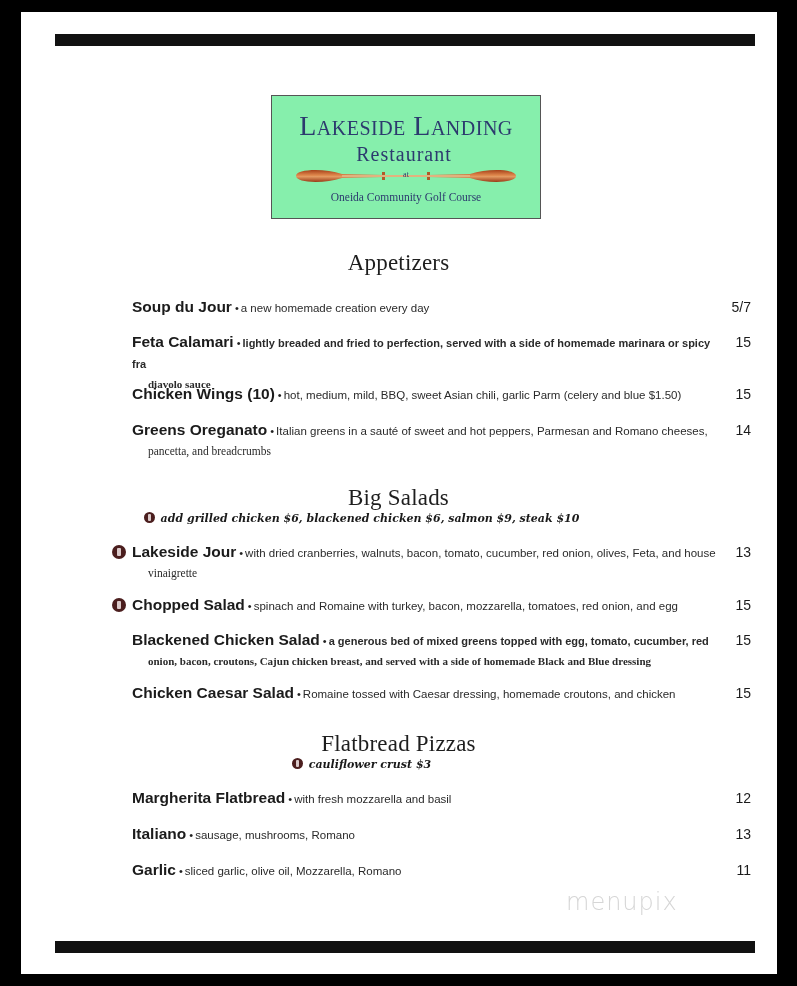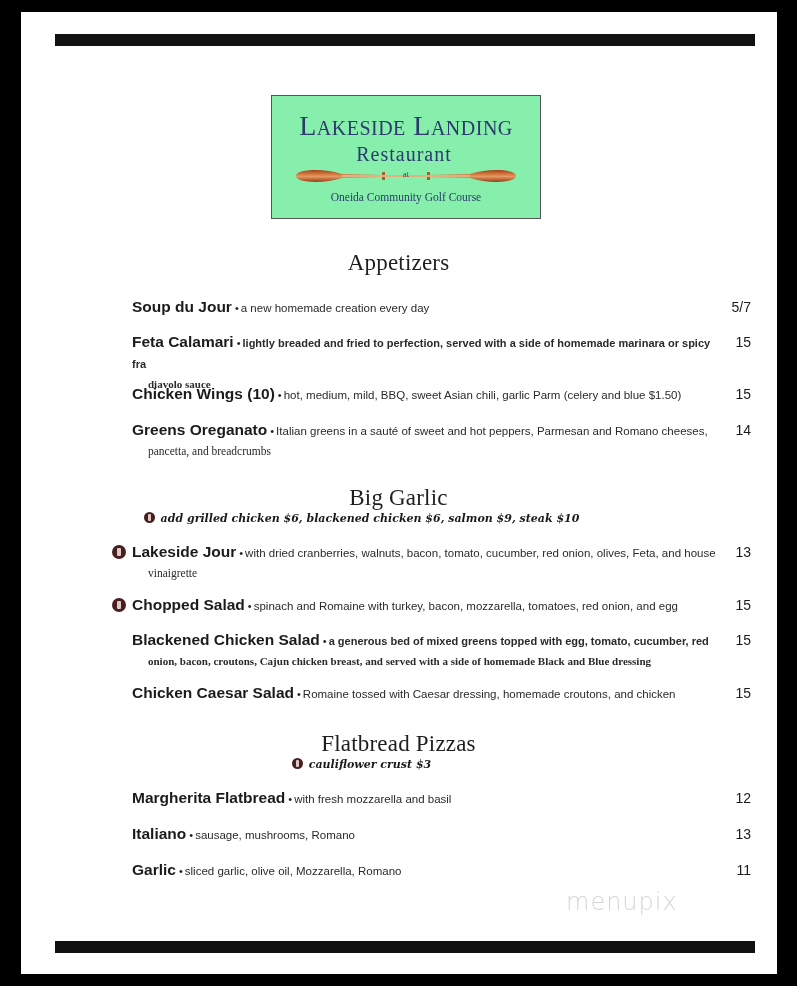--- a/index.html
+++ b/index.html
@@ -157,21 +157,21 @@
 <div class="item" style="top:420px;">
   <div class="item-line">
     <div class="item-text">
       <span class="item-name">Greens Oreganato</span><span class="item-sep">•</span><span class="item-desc">Italian greens in a sauté of sweet and hot peppers, Parmesan and Romano cheeses,</span>
     </div>
     <div class="item-price">14</div>
   </div>
   <span class="item-cont">pancetta, and breadcrumbs</span>
 </div>
 
-<div class="section-title" style="top:485px;">Big Garlic</div>
+<div class="section-title" style="top:485px;">Big Salads</div>
 <div class="section-note" style="top:512px;">
   <span class="note-icon"></span><span>add grilled chicken $6, blackened chicken $6, salmon $9, steak $10</span>
 </div>
 
 <div class="item" style="top:542px;">
   <span class="gf-icon"></span>
   <div class="item-line">
     <div class="item-text">
       <span class="item-name">Lakeside Jour</span><span class="item-sep">•</span><span class="item-desc">with dried cranberries, walnuts, bacon, tomato, cucumber, red onion, olives, Feta, and house</span>
     </div>

